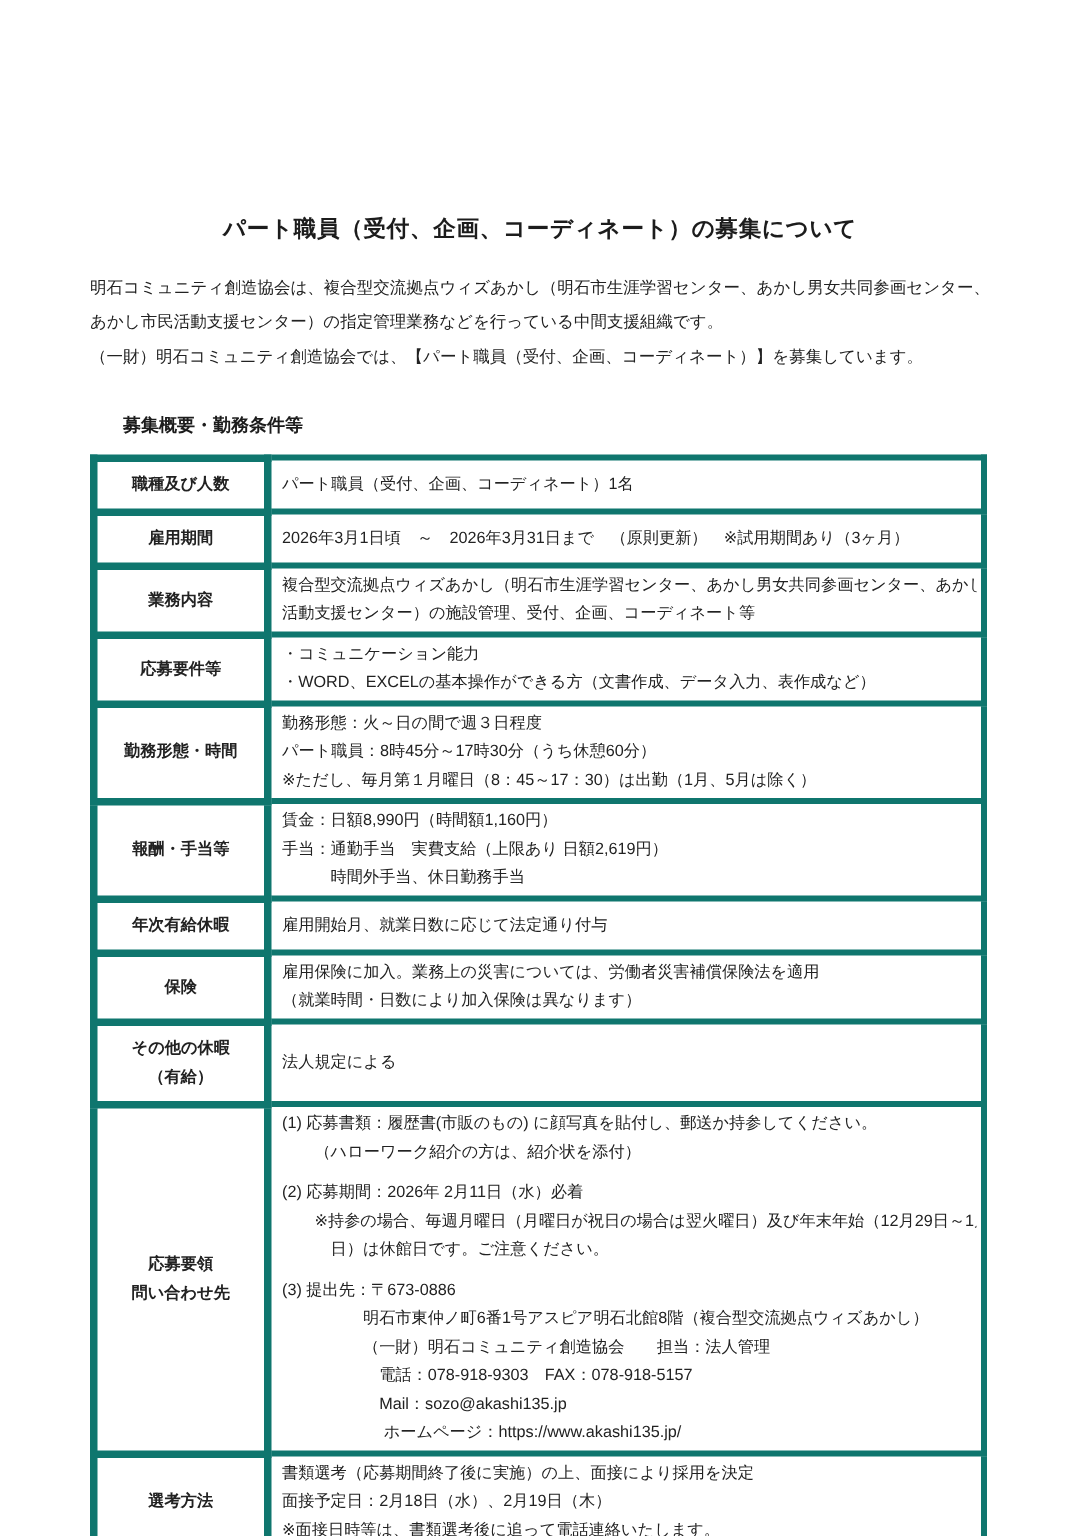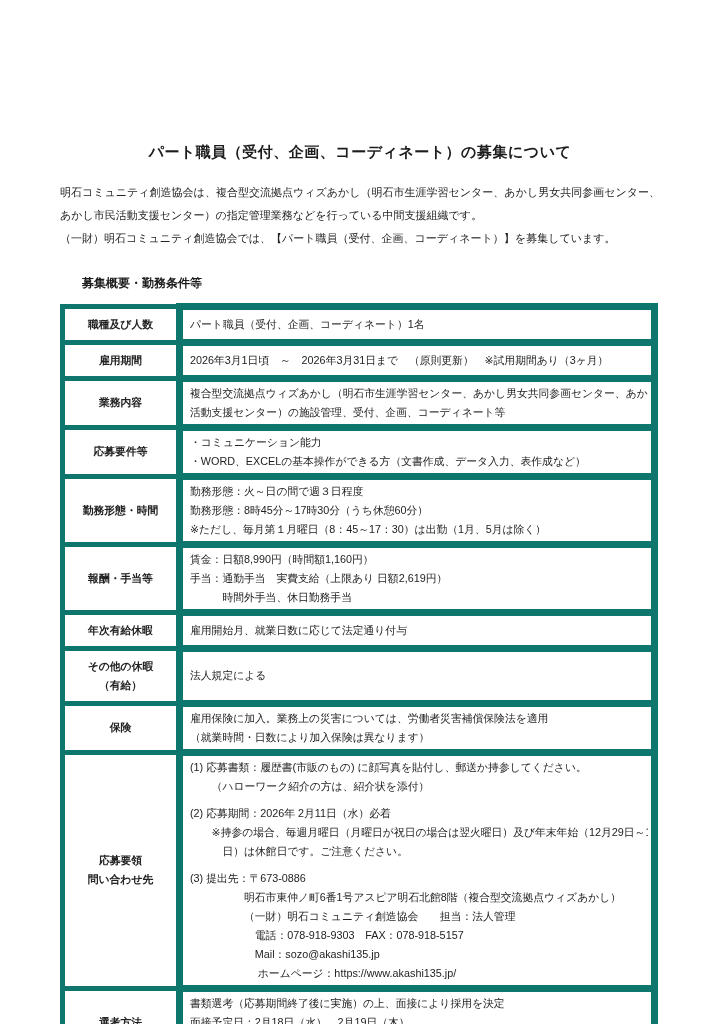--- a/index.html
+++ b/index.html
@@ -54,21 +54,21 @@
     border: 5px solid #0f766e;
     font-weight: bold;
     text-align: center;
     vertical-align: middle;
     white-space: pre-line;
     line-height: 19px;
     padding: 6px 3px;
     color: #222222;
   }
   table.job-table td {
-    border: 7px solid #0f766e;
+    border: 4px solid #0f766e;
     vertical-align: middle;
     line-height: 19px;
     padding: 2px 3px 2px 7px;
     color: #222222;
   }
   .cell-line {
     white-space: pre;
     overflow: hidden;
     min-height: 19px;
   }
@@ -116,50 +116,50 @@
     <th>応募要件等</th>
     <td>
             <div class="cell-line">・コミュニケーション能力</div>
             <div class="cell-line">・WORD、EXCELの基本操作ができる方（文書作成、データ入力、表作成など）</div>
           </td>
   </tr>
         <tr>
     <th>勤務形態・時間</th>
     <td>
             <div class="cell-line">勤務形態：火～日の間で週３日程度</div>
-            <div class="cell-line">勤務形態：8時45分～17時30分（うち休憩60分）</div>
+            <div class="cell-line">パート職員：8時45分～17時30分（うち休憩60分）</div>
             <div class="cell-line">※ただし、毎月第１月曜日（8：45～17：30）は出勤（1月、5月は除く）</div>
           </td>
   </tr>
         <tr>
     <th>報酬・手当等</th>
     <td>
             <div class="cell-line">賃金：日額8,990円（時間額1,160円）</div>
             <div class="cell-line">手当：通勤手当　実費支給（上限あり 日額2,619円）</div>
             <div class="cell-line">　　　時間外手当、休日勤務手当</div>
           </td>
   </tr>
         <tr>
     <th>年次有給休暇</th>
     <td>
             <div class="cell-line">雇用開始月、就業日数に応じて法定通り付与</div>
           </td>
   </tr>
         <tr>
+    <th>保険</th>
+    <td>
+            <div class="cell-line">雇用保険に加入。業務上の災害については、労働者災害補償保険法を適用</div>
+            <div class="cell-line">（就業時間・日数により加入保険は異なります）</div>
+          </td>
+  </tr>
+        <tr>
     <th>その他の休暇
 （有給）</th>
     <td>
             <div class="cell-line">法人規定による</div>
-          </td>
-  </tr>
-        <tr>
-    <th>保険</th>
-    <td>
-            <div class="cell-line">雇用保険に加入。業務上の災害については、労働者災害補償保険法を適用</div>
-            <div class="cell-line">（就業時間・日数により加入保険は異なります）</div>
           </td>
   </tr>
         <tr>
     <th>応募要領
 問い合わせ先</th>
     <td>
             <div class="cell-line">(1) 応募書類：履歴書(市販のもの) に顔写真を貼付し、郵送か持参してください。</div>
             <div class="cell-line">　　（ハローワーク紹介の方は、紹介状を添付）</div>
             <div class="cell-line blank"></div>
             <div class="cell-line">(2) 応募期間：2026年 2月11日（水）必着</div>

